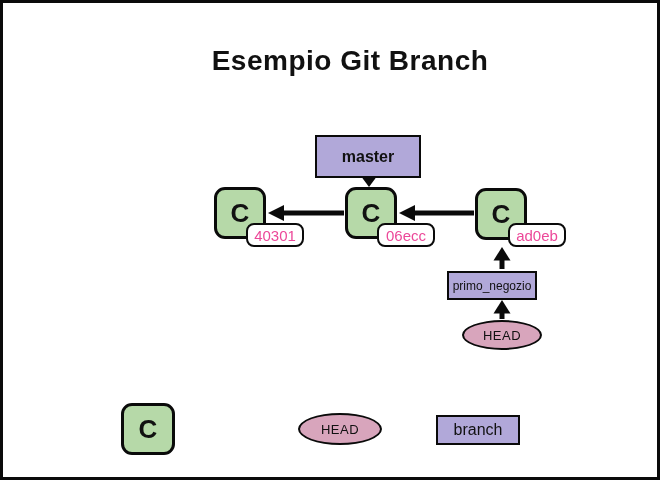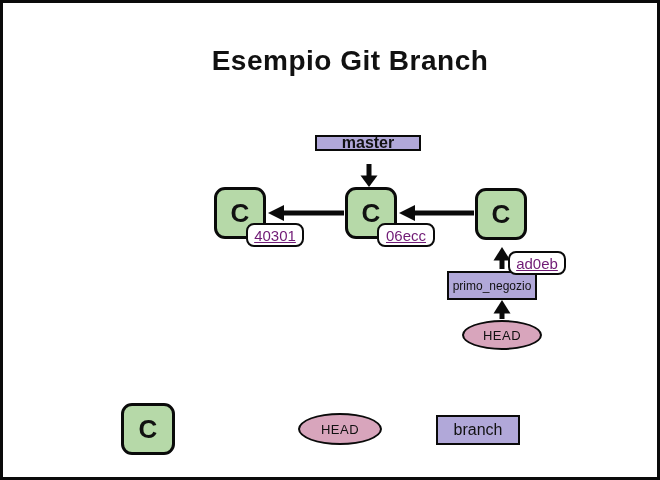--- a/index.html
+++ b/index.html
@@ -47,21 +47,21 @@
     position: absolute;
     background: var(--branch-purple);
     border: 2px solid var(--outline);
     color: #111;
     display: flex;
     align-items: center;
     justify-content: center;
   }
   .branch-box.master {
     left: 312px; top: 132px;
-    width: 106px; height: 16px;
+    width: 106px; height: 43px;
     font-size: 16px; font-weight: bold; text-align: right;
   }
   .branch-box.primo {
     left: 444px; top: 268px;
     width: 90px; height: 29px;
     font-size: 12px;
   }
   .branch-box.legend-branch {
     left: 433px; top: 412px;
     width: 84px; height: 30px;
@@ -90,27 +90,26 @@
   .hash-label {
     position: absolute;
     width: 58px; height: 24px;
     background: var(--label-bg);
     border: 2px solid var(--outline);
     border-radius: 8px;
     display: flex;
     align-items: center;
     justify-content: center;
     font-size: 15px;
-    color: #701a75;
+    color: #ec4899;
     z-index: 2;
-    text-decoration: underline;
   }
   .hash-label.h1 { left: 243px; top: 220px; }
   .hash-label.h2 { left: 374px; top: 220px; }
-  .hash-label.h3 { left: 505px; top: 220px; margin-top: 28px; }
+  .hash-label.h3 { left: 505px; top: 220px; }
 
   .head-ellipse {
     position: absolute;
     background: var(--head-pink);
     border: 2px solid var(--outline);
     border-radius: 50%;
     display: flex;
     align-items: center;
     justify-content: center;
     font-size: 13px;

